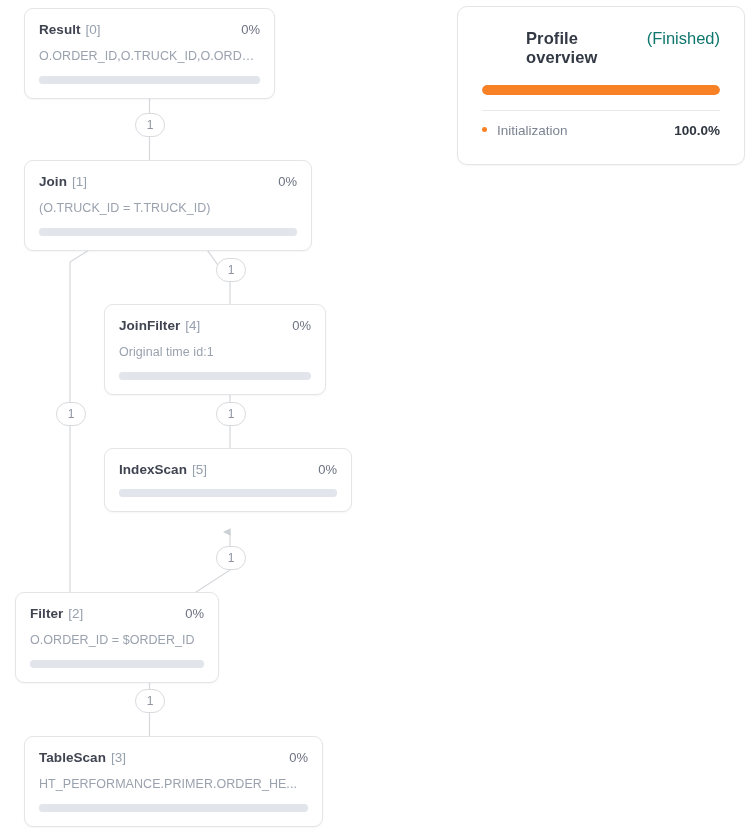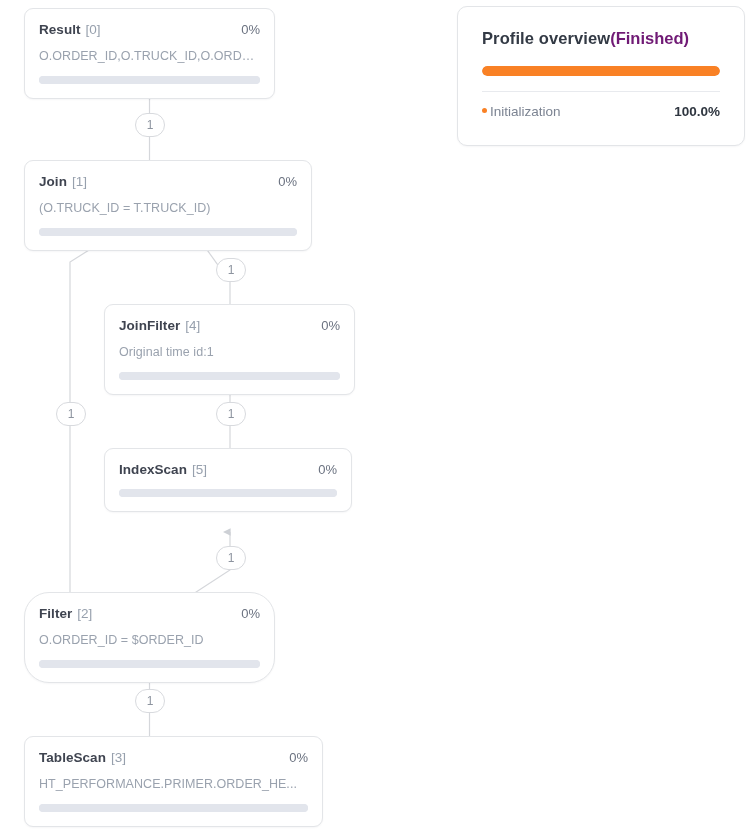--- a/index.html
+++ b/index.html
@@ -122,25 +122,26 @@
   .profile-title-row {
     display: flex;
     align-items: baseline;
     margin-bottom: 18px;
   }
   .profile-title {
     font-size: 16.5px;
     font-weight: bold;
     color: #333a45;
     letter-spacing: 0.1px;
+    margin-left: 44px;
   }
   .profile-status {
     font-size: 16.5px;
-    font-weight: bold;
-    color: #701a75;
+    font-weight: normal;
+    color: #0f766e;
   }
   #overview-bar-track {
     height: 10px;
     border-radius: 6px;
     background: #eceef2;
     overflow: hidden;
     margin-bottom: 15px;
   }
   #overview-bar-fill {
     height: 100%;
@@ -178,21 +179,21 @@
   .profile-item-row {
     display: flex;
     align-items: baseline;
     justify-content: space-between;
     padding-top: 6px;
     font-size: 13.5px;
   }
   .profile-item-left {
     display: flex;
     align-items: baseline;
-    gap: 3px;
+    gap: 10px;
   }
   .bullet-dot {
     width: 5px;
     height: 5px;
     border-radius: 50%;
     background: #f98125;
     display: inline-block;
     position: relative;
     top: -3px;
     flex: 0 0 auto;
@@ -251,21 +252,21 @@
       <span class="node-index">[1]</span>
     </div>
     <span class="node-pct">0%</span>
   </div>
   <div class="node-detail">(O.TRUCK_ID = T.TRUCK_ID)</div>
   <div class="node-bar-track">
     <div class="node-bar-fill" style="width: 100%;"></div>
   </div>
 </div>
 
-<div class="plan-node" id="node-joinfilter" style="left:104px; top:304px; width:251px;">
+<div class="plan-node" id="node-joinfilter" style="left:104px; top:304px; width:222px;">
   <div class="node-head">
     <div class="node-title-wrap">
       <span class="node-title">JoinFilter</span>
       <span class="node-index">[4]</span>
     </div>
     <span class="node-pct">0%</span>
   </div>
   <div class="node-detail">Original time id:1</div>
   <div class="node-bar-track">
     <div class="node-bar-fill" style="width: 100%;"></div>
@@ -278,21 +279,21 @@
       <span class="node-title">IndexScan</span>
       <span class="node-index">[5]</span>
     </div>
     <span class="node-pct">0%</span>
   </div>
   <div class="node-bar-track">
     <div class="node-bar-fill" style="width: 100%;"></div>
   </div>
 </div>
 
-<div class="plan-node" id="node-filter" style="left:24px; top:592px; width:251px;border-radius:25px;">
+<div class="plan-node" id="node-filter" style="left:15px; top:592px; width:204px;">
   <div class="node-head">
     <div class="node-title-wrap">
       <span class="node-title">Filter</span>
       <span class="node-index">[2]</span>
     </div>
     <span class="node-pct">0%</span>
   </div>
   <div class="node-detail">O.ORDER_ID = $ORDER_ID</div>
   <div class="node-bar-track">
     <div class="node-bar-fill" style="width: 100%;"></div>

